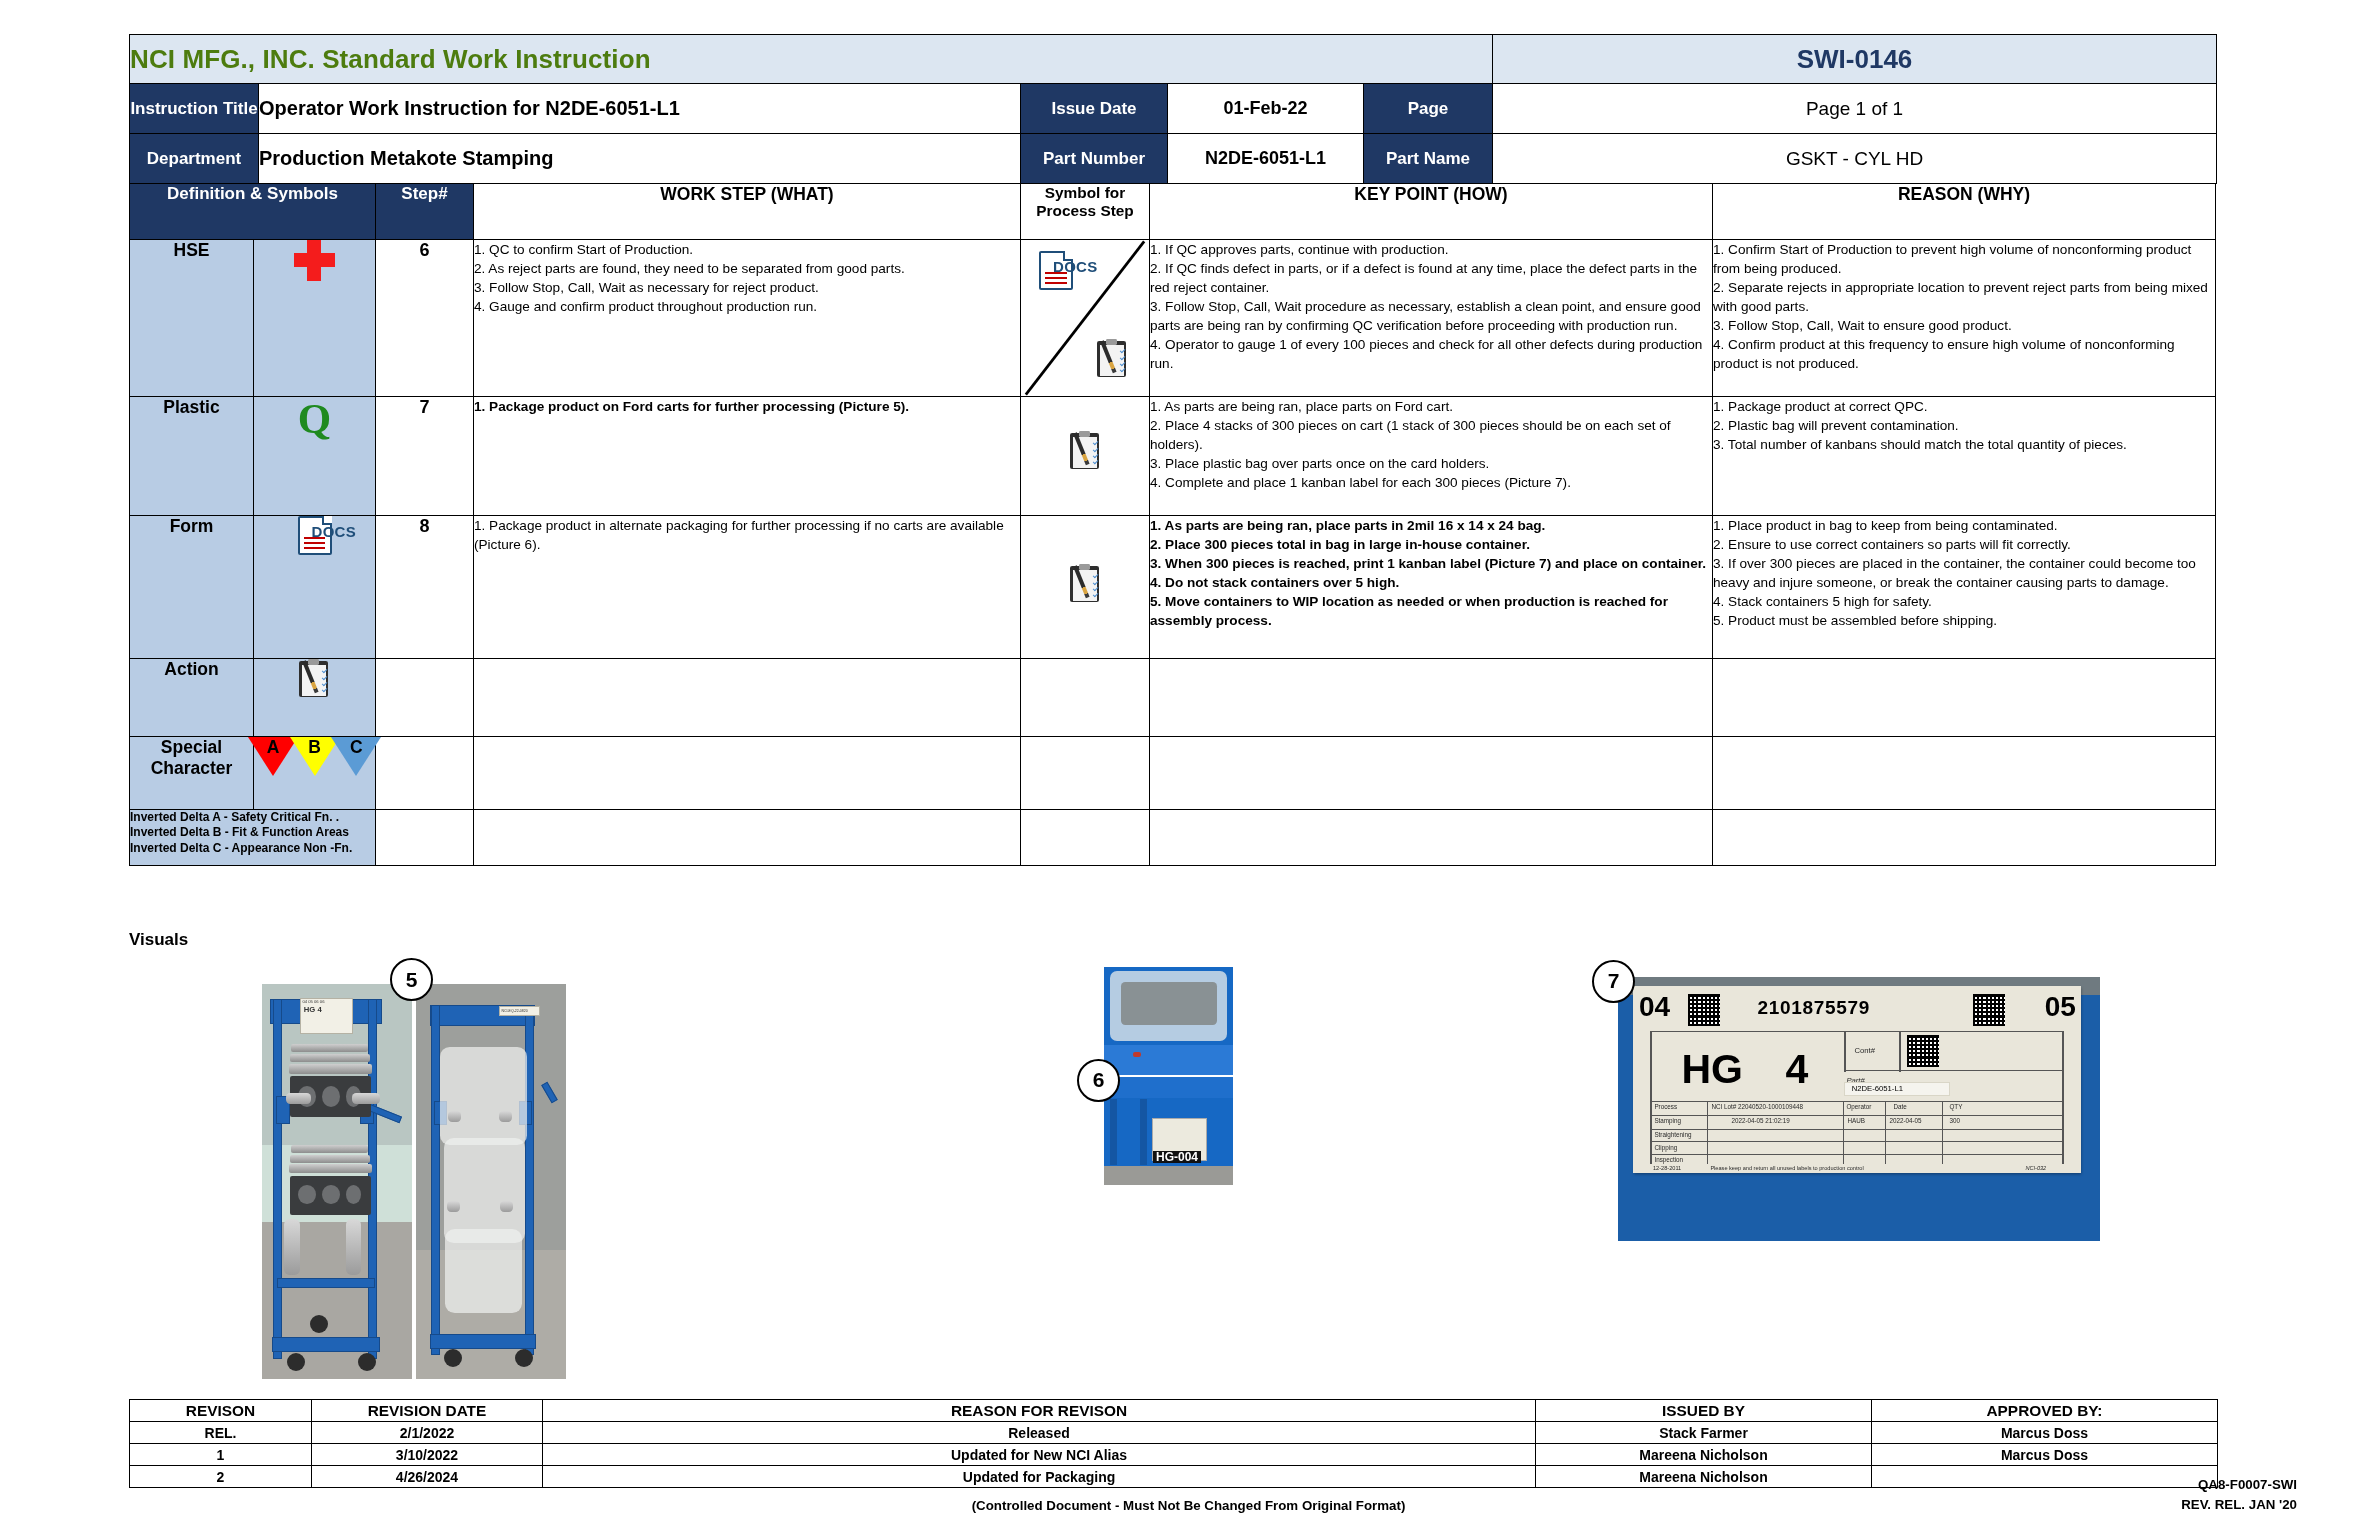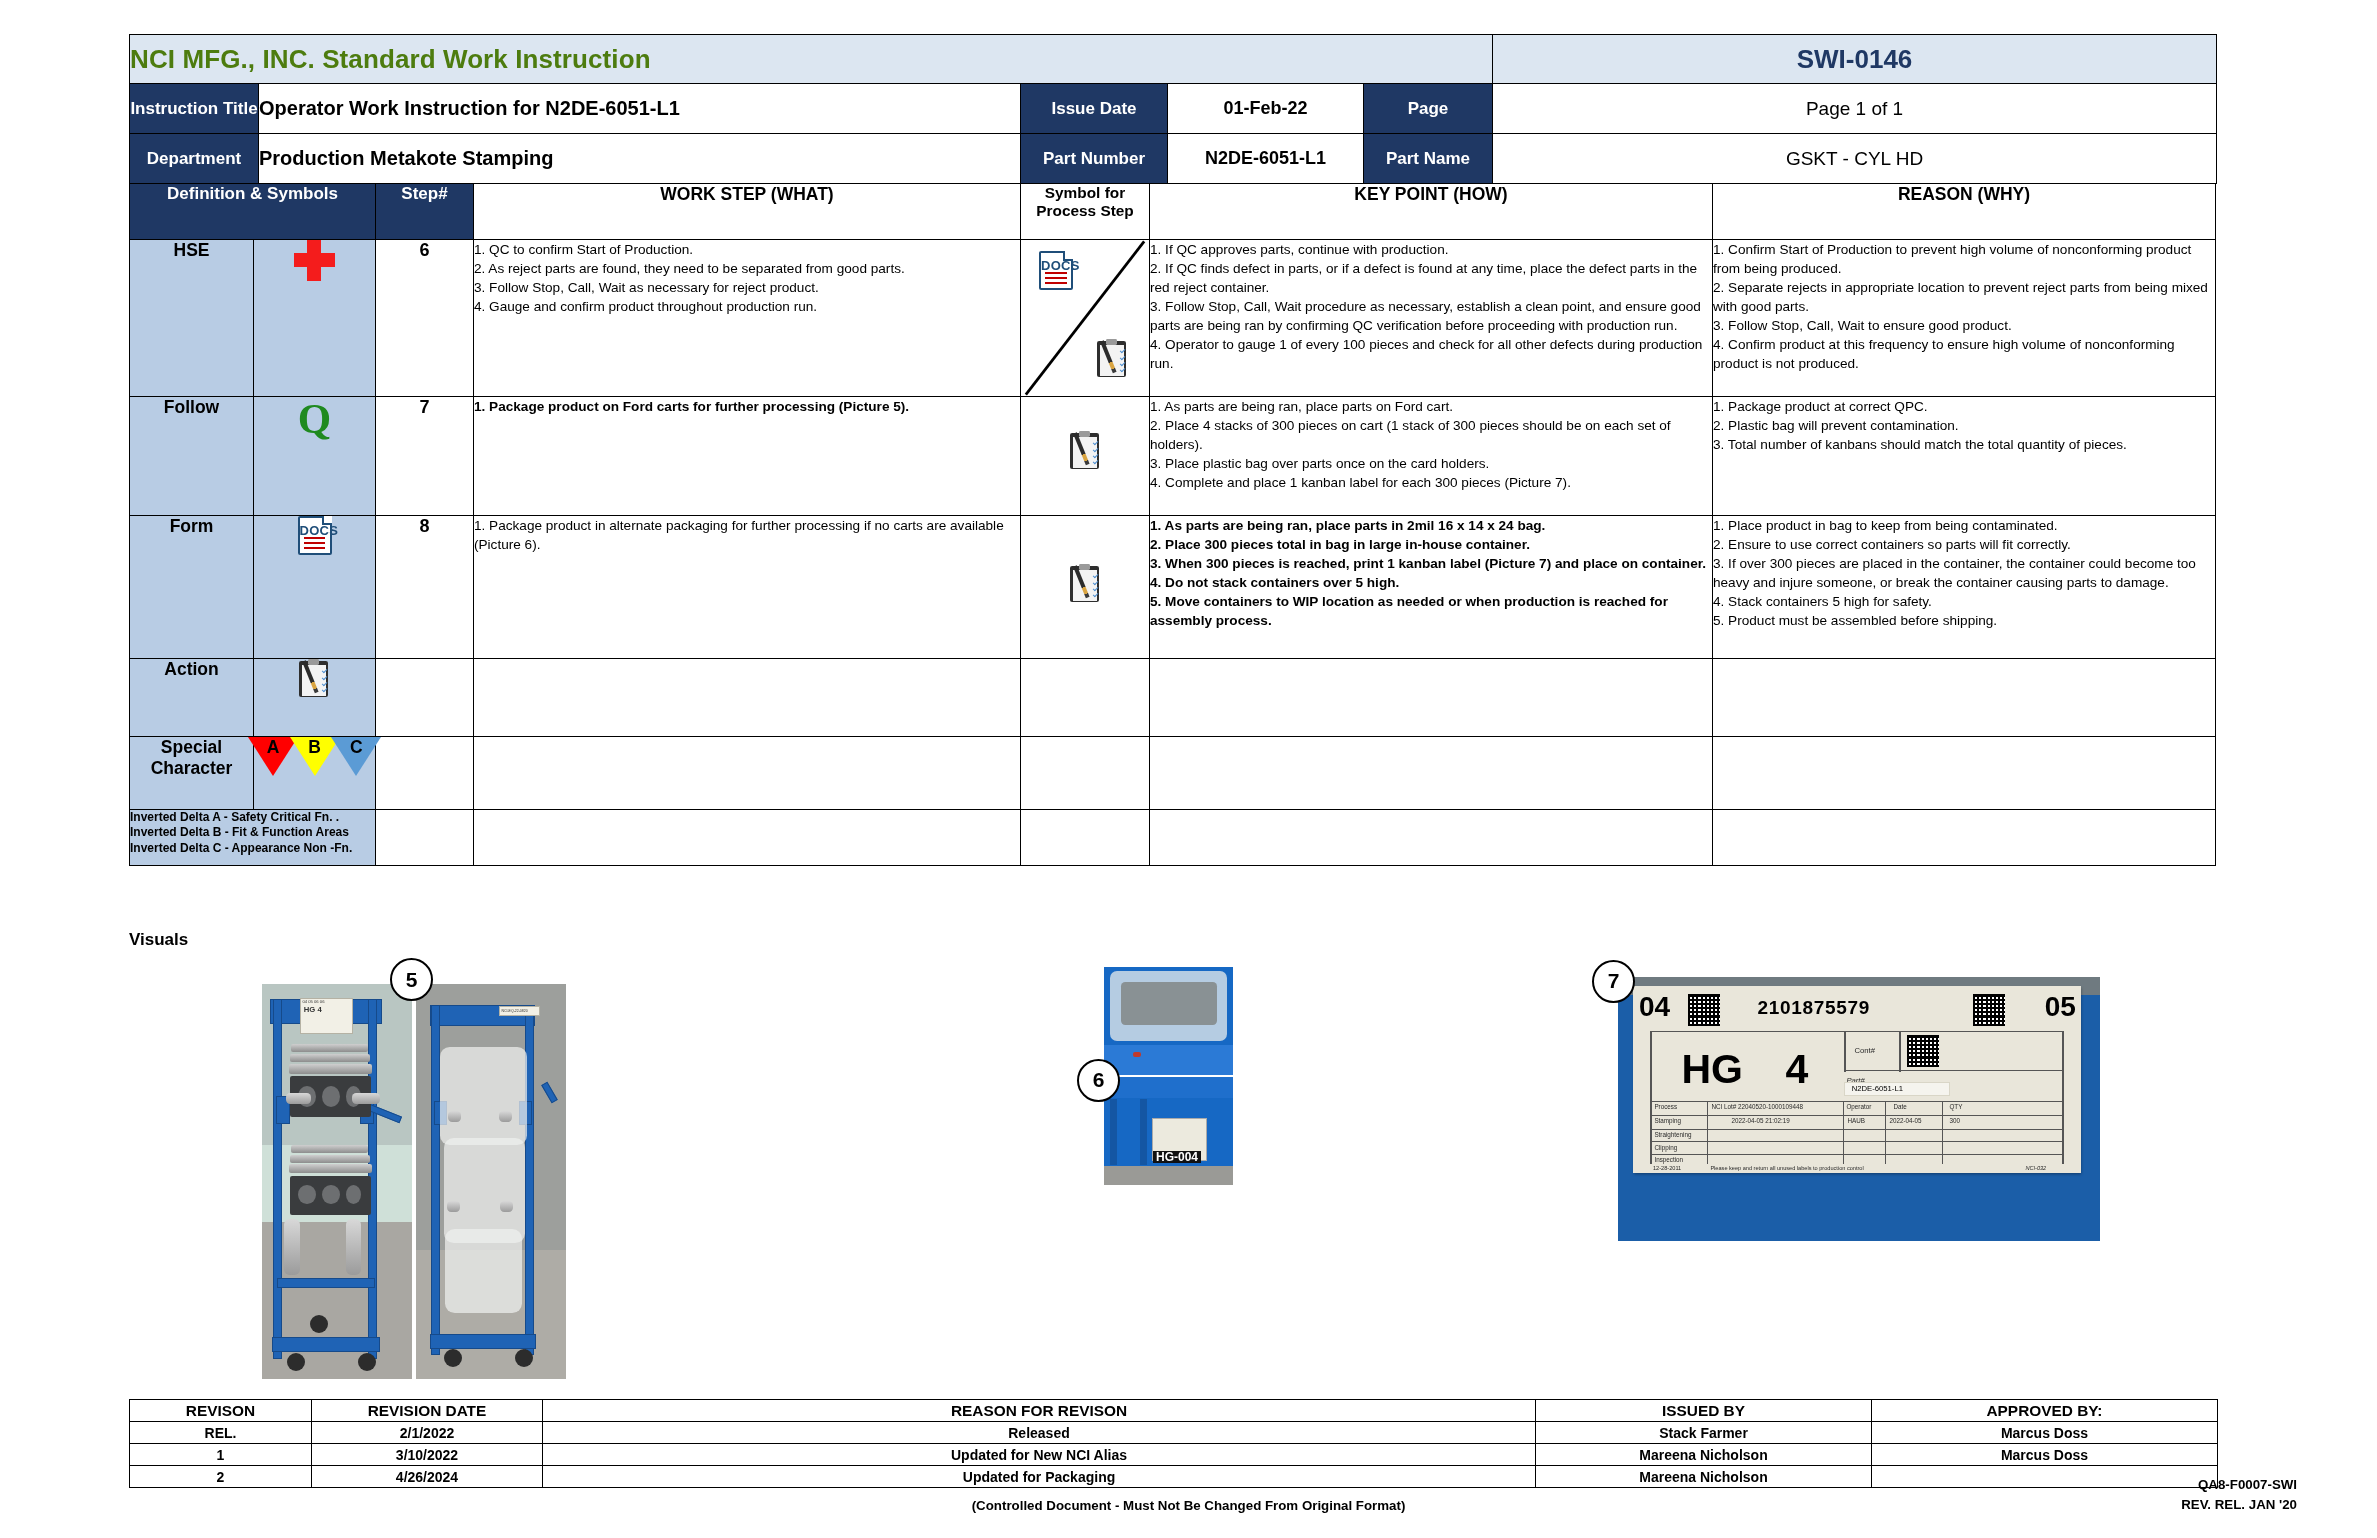--- a/index.html
+++ b/index.html
@@ -77,22 +77,22 @@
   .ico-cross::before { left:13.3px; top:0; width:14px; height:41px; }
   .ico-cross::after  { left:0; top:13.3px; width:41px; height:14px; }
 
   .ico-q { font-family:"Liberation Serif", serif; font-size:43px; font-weight:bold; color:#1f8a1f; line-height:1; }
 
   .ico-docs {
     display:inline-block; width:34px; height:39px; position:relative;
     border:2.1px solid #1f4e79; border-radius:2.1px; background:#fff;
   }
   .ico-docs .d-txt {
-    position:absolute; left:0; right:0; top:4.9px; text-align:left;
-    font-size:13px; font-weight:bold; color:#1f4e79; letter-spacing:0.3px;
+    position:absolute; left:12px; right:0; top:4.9px; text-align:left;
+    font-size:15px; font-weight:bold; color:#1f4e79; letter-spacing:0.3px;
   }
   .ico-docs .d-line { position:absolute; left:4.2px; right:4.2px; height:2.1px; background:#c00000; }
   .ico-docs .l1 { top:19px; } .ico-docs .l2 { top:24px; } .ico-docs .l3 { top:29px; }
   .ico-docs .d-corner {
     position:absolute; right:-2.1px; top:-2.1px; width:9.8px; height:9.8px;
     background:#fff; border-left:2.1px solid #1f4e79; border-bottom:2.1px solid #1f4e79;
   }
 
   .ico-clip { display:inline-block; width:31px; height:39px; position:relative; }
   .ico-clip .board {
@@ -319,21 +319,21 @@
         </td>
         <td class="cell-txt">
           <p>1. Confirm Start of Production to prevent high volume of nonconforming product from being produced.</p>
           <p>2. Separate rejects in appropriate location to prevent reject parts from being mixed with good parts.</p>
           <p>3. Follow Stop, Call, Wait to ensure good product.</p>
           <p>4. Confirm product at this frequency to ensure high volume of nonconforming product is not produced.</p>
         </td>
       </tr>
 
       <tr style="height:119px">
-        <td class="sym-name">Follow</td>
+        <td class="sym-name">Plastic</td>
         <td class="sym-icon">
           <span class="ico-q">Q</span>
         </td>
         <td class="stepnum">7</td>
         <td class="cell-txt bold">
           <p>1. Package product on Ford carts for further processing (Picture 5).</p>
         </td>
         <td class="procsym">
           <span class="ico-clip" style="position:absolute; left:49px; top:34px;">
             <span class="board"></span>

